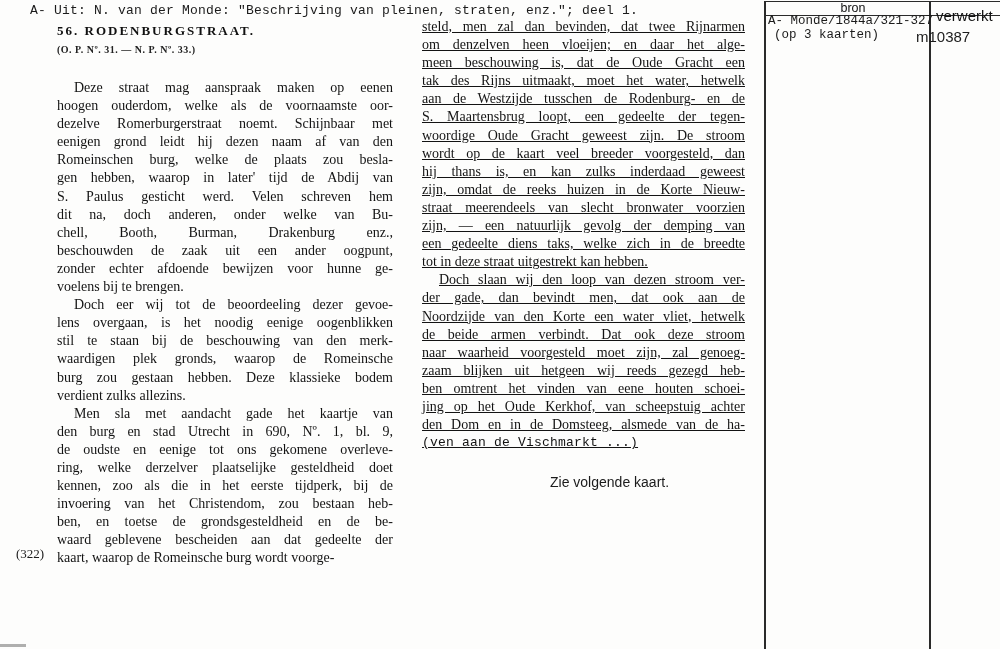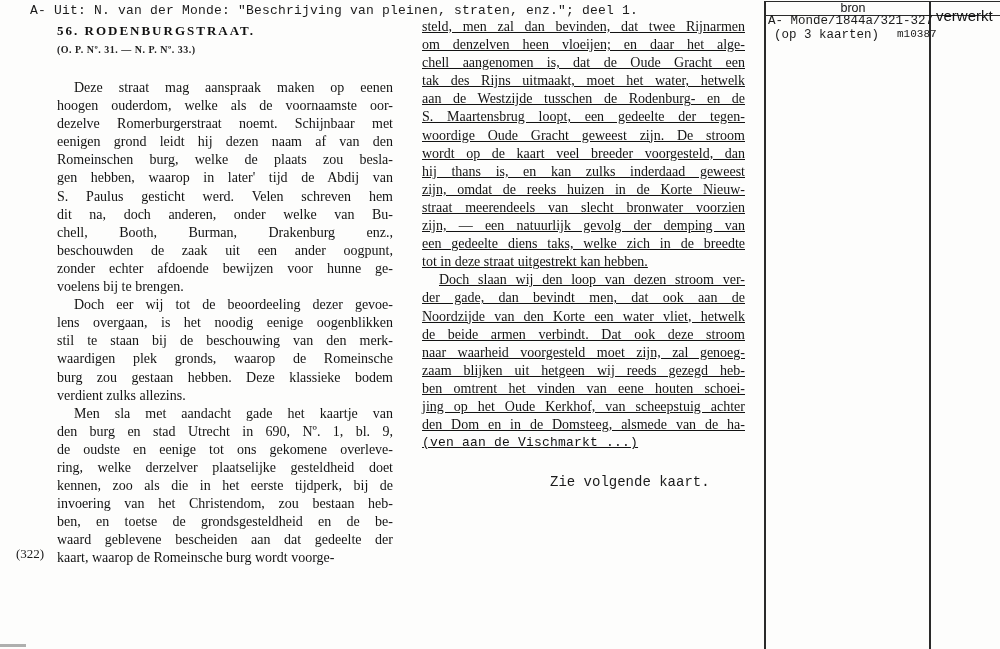--- a/index.html
+++ b/index.html
@@ -27,21 +27,21 @@
   }
   .tline.pend{text-align-last:left;}
   .tline.ind{text-indent:17px;}
   .tline.mono{
     font-family:"Liberation Mono", monospace;font-size:13px;
     text-align-last:left;letter-spacing:.2px;
   }
   .margin-ref{position:absolute;left:16px;top:546px;font-size:13px;color:#1a1a1a;}
   .closing-note{
     position:absolute;left:550px;top:474px;
-    font-family:Liberation Mono, monospace;font-size:14px;color:#1b1b1b;
+    font-family:Liberation Sans, sans-serif;font-size:14px;color:#1b1b1b;
   }
   
   .rule{position:absolute;background:#2a2a2a;}
   .t-top{left:764px;top:1px;width:236px;height:1px;}
   .t-head{left:764px;top:15px;width:236px;height:1px;}
   .t-left{left:764px;top:1px;width:2px;height:648px;}
   .t-div{left:929px;top:1px;width:2px;height:648px;}
   .th-bron{
     position:absolute;left:766px;top:1px;width:174px;height:14px;
     text-align:center;font-family:"Liberation Sans", sans-serif;
@@ -52,22 +52,22 @@
     font-family:"Liberation Sans", sans-serif;
     font-size:15px;line-height:14px;color:#111;margin-top:8px;
   }
   .td-bron{
     position:absolute;left:768px;top:14px;width:164px;
     font-family:"Liberation Mono", monospace;font-size:12.5px;line-height:14px;
     color:#1b1b1b;white-space:nowrap;
   }
   .td-bron .l2{padding-left:6px;}
   .td-verwerkt{
-    position:absolute;left:897px;top:28px;
-    font-family:Liberation Mono, monospace;font-size:11px;color:#1b1b1b;
+    position:absolute;left:916px;top:28px;
+    font-family:Liberation Sans, sans-serif;font-size:15px;color:#1b1b1b;
   }
   .artifact{position:absolute;left:0;top:644px;width:26px;height:3px;background:#8d8d8d;opacity:.7;}
 </style>
 </head>
 <body>
 
 <div class="mono-note">A- Uit: N. van der Monde: "Beschrijving van pleinen, straten, enz."; deel 1.</div>
 
 <div class="title-block">
   <div class="title-main">56. RODENBURGSTRAAT.</div>
@@ -99,21 +99,21 @@
     <div class="tline">ring, welke derzelver plaatselijke gesteldheid doet</div>
     <div class="tline">kennen, zoo als die in het eerste tijdperk, bij de</div>
     <div class="tline">invoering van het Christendom, zou bestaan heb-</div>
     <div class="tline">ben, en toetse de grondsgesteldheid en de be-</div>
     <div class="tline">waard geblevene bescheiden aan dat gedeelte der</div>
     <div class="tline pend">kaart, waarop de Romeinsche burg wordt voorge-</div>
   </div>
 <div class="col col-right">
     <div class="tline">steld, men zal dan bevinden, dat twee Rijnarmen</div>
     <div class="tline">om denzelven heen vloeijen; en daar het alge-</div>
-    <div class="tline">chell aangenomen is, dat de Oude Gracht een</div>
+    <div class="tline">meen beschouwing is, dat de Oude Gracht een</div>
     <div class="tline">tak des Rijns uitmaakt, moet het water, hetwelk</div>
     <div class="tline">aan de Westzijde tusschen de Rodenburg- en de</div>
     <div class="tline">S. Maartensbrug loopt, een gedeelte der tegen-</div>
     <div class="tline">woordige Oude Gracht geweest zijn.  De stroom</div>
     <div class="tline">wordt op de kaart veel breeder voorgesteld, dan</div>
     <div class="tline">hij thans is, en kan zulks inderdaad geweest</div>
     <div class="tline">zijn, omdat de reeks huizen in de Korte Nieuw-</div>
     <div class="tline">straat meerendeels van slecht bronwater voorzien</div>
     <div class="tline">zijn, — een natuurlijk gevolg der demping van</div>
     <div class="tline">een gedeelte diens taks, welke zich in de breedte</div>

